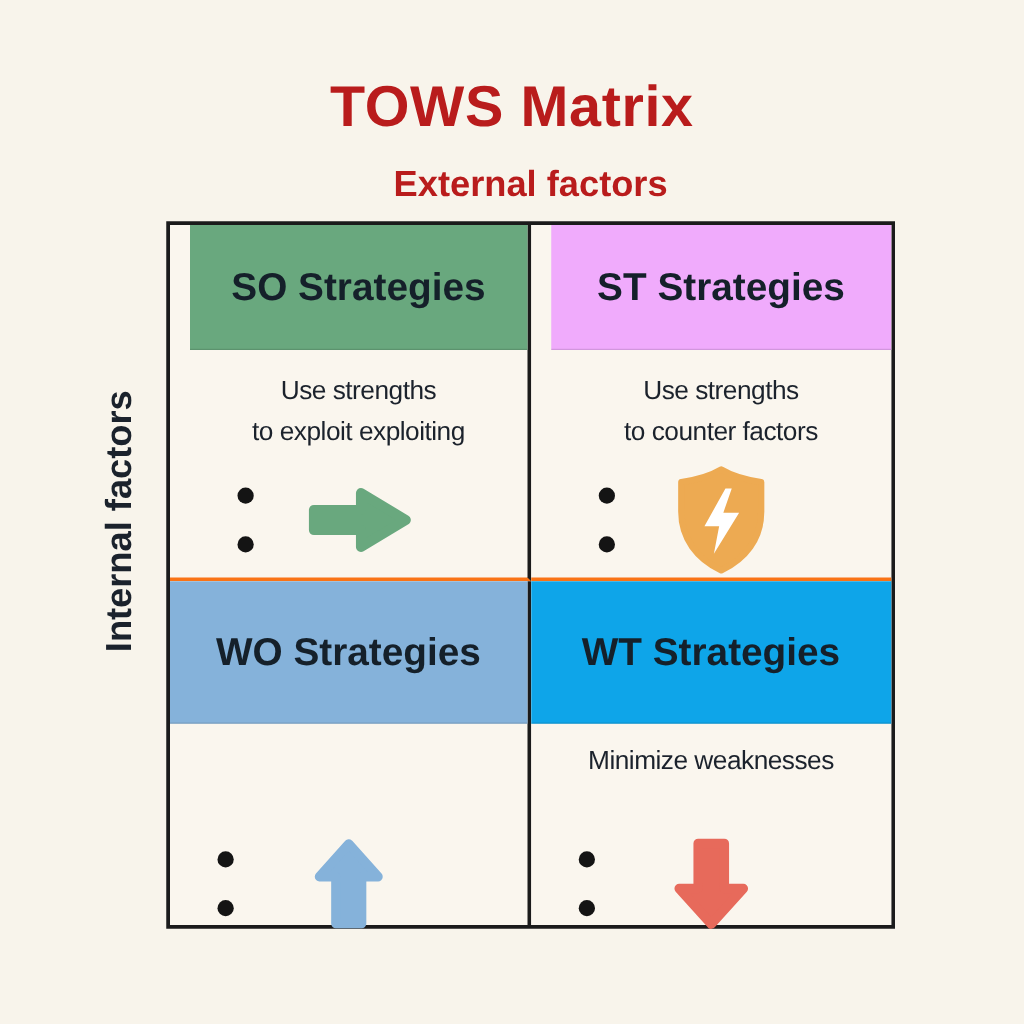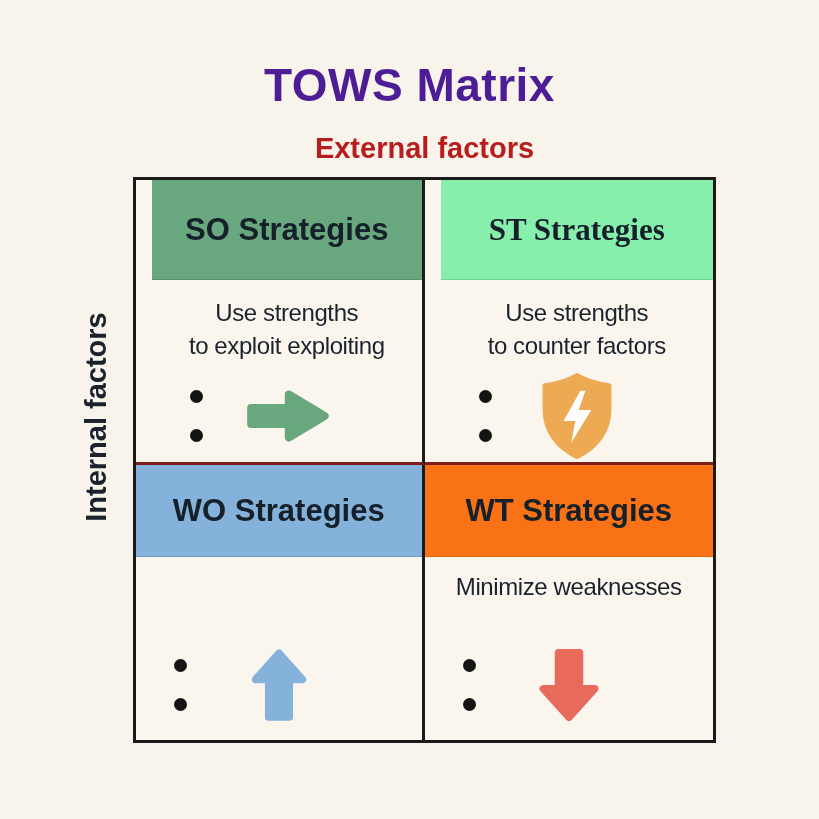--- a/index.html
+++ b/index.html
@@ -13,21 +13,21 @@
   }
   .page { position: absolute; inset: 0; }
 
   .main-title {
     position: absolute;
     top: 58px; left: 0; width: 819px;
     text-align: center;
     font-size: 46px;
     font-weight: bold;
     letter-spacing: 0.5px;
-    color: #4c1d95;
+    color: #b91c1c;
   }
   .external-label {
     position: absolute;
     top: 132px; left: 133px; width: 583px;
     text-align: center;
     font-size: 29px;
     font-weight: bold;
     color: #b91c1c;
   }
   .internal-label-wrap {
@@ -46,36 +46,36 @@
     left: 133px; top: 177px;
     width: 583px; height: 566px;
     border: 3px solid #1b1b1b;
     display: grid;
     grid-template-columns: 1fr 1fr;
     grid-template-rows: 285px 1fr;
     background: #faf6ee;
   }
   .cell { display: flex; flex-direction: column; background: #faf6ee; }
   .cell.col-left  { border-right: 3px solid #1b1b1b; }
-  .cell.row-top   { border-bottom: 3px solid #7f1d1d; padding-left: 16px; }
+  .cell.row-top   { border-bottom: 3px solid #f97316; padding-left: 16px; }
 
   .cell-header {
     display: flex; align-items: center; justify-content: center;
     font-size: 31px;
     font-weight: bold;
     color: #15202a;
     box-shadow: inset 0 -1px 0 rgba(0,0,0,0.12);
   }
   .row-top    .cell-header { height: 100px; }
-  .row-bottom .cell-header { height: 92px; }
+  .row-bottom .cell-header { height: 114px; }
 
   .cell-body { position: relative; flex: 1; text-align: center; }
   .body-text {
     margin-top: 16px;
-    font-size: 24px;
+    font-size: 21px;
     line-height: 33px;
     letter-spacing: -0.4px;
     color: #1b222c;
     white-space: nowrap;
   }
   .row-bottom .body-text { margin-top: 13px; }
 
   .icon-row {
     position: absolute;
     left: 0; right: 0;
@@ -122,21 +122,21 @@
             <span class="dot"></span>
           </div>
           <svg class="cell-icon" width="86" height="58" viewBox="0 0 96 64">
             <path d="M8 23 H50 V8 L90 32 L50 56 V41 H8 Z" stroke-width="9" stroke-linejoin="round" stroke-linecap="round" fill="#69a87e" stroke="#69a87e"></path>
           </svg>
         </div>
       </div>
     </div>
 
     <div class="cell row-top col-right">
-      <div class="cell-header" style="background-color: #86efac; font-family: Liberation Serif, serif;">
+      <div class="cell-header" style="background-color: #f0abfc;">
         <span>ST Strategies</span>
       </div>
       <div class="cell-body">
         <div class="body-text">
           <div>Use strengths</div>
           <div>to counter factors</div>
         </div>
         <div class="icon-row">
           <div class="dots">
             <span class="dot"></span>
@@ -161,21 +161,21 @@
             <span class="dot"></span>
           </div>
           <svg class="cell-icon" width="60" height="76" viewBox="0 0 64 80">
             <path d="M32 6 L57 34 H43 V74 H21 V34 H7 Z" stroke-width="8" stroke-linejoin="round" stroke-linecap="round" fill="#85b2da" stroke="#85b2da"></path>
           </svg>
         </div>
       </div>
     </div>
 
     <div class="cell row-bottom col-right">
-      <div class="cell-header" style="background-color: #f97316;">
+      <div class="cell-header" style="background-color: #0ea5e9;">
         <span>WT Strategies</span>
       </div>
       <div class="cell-body">
         <div class="body-text">
           <div>Minimize weaknesses</div>
         </div>
         <div class="icon-row">
           <div class="dots">
             <span class="dot"></span>
             <span class="dot"></span>

